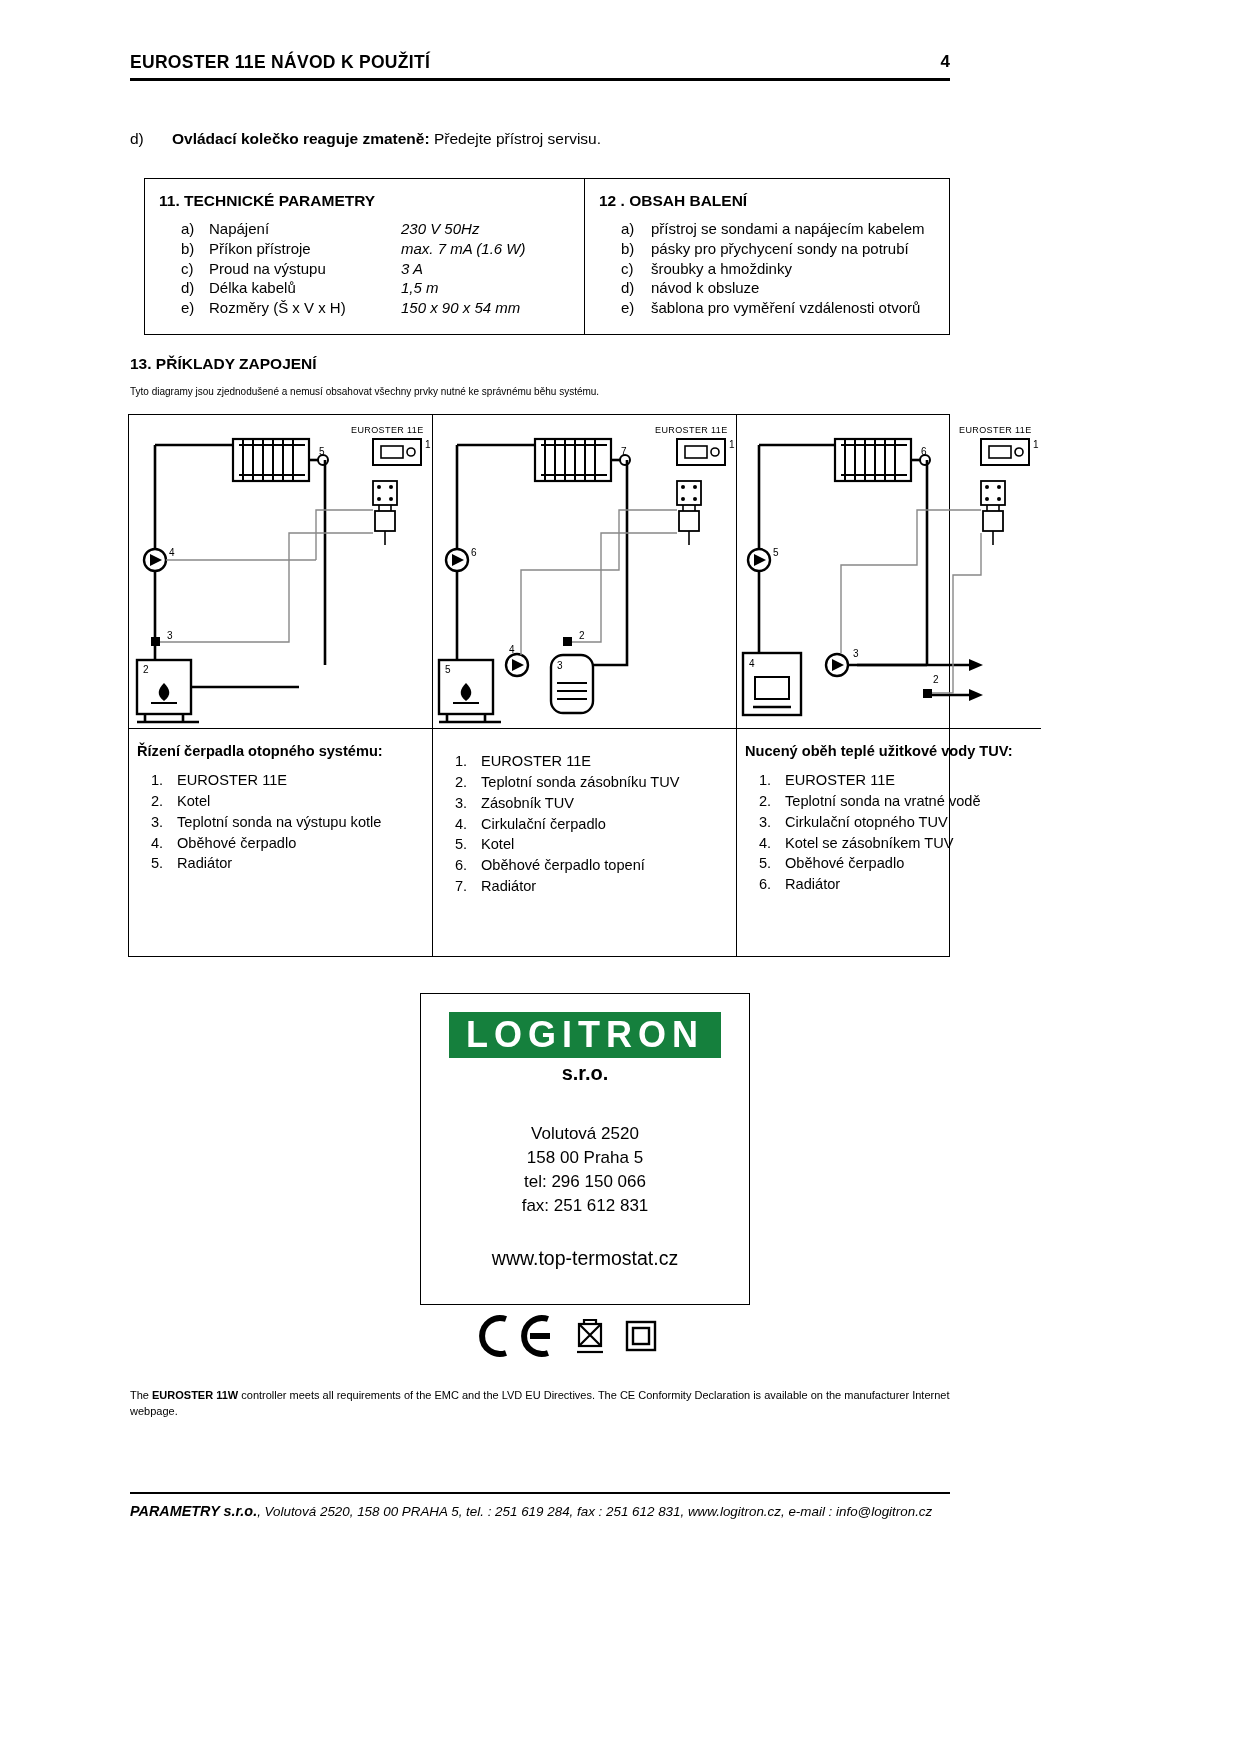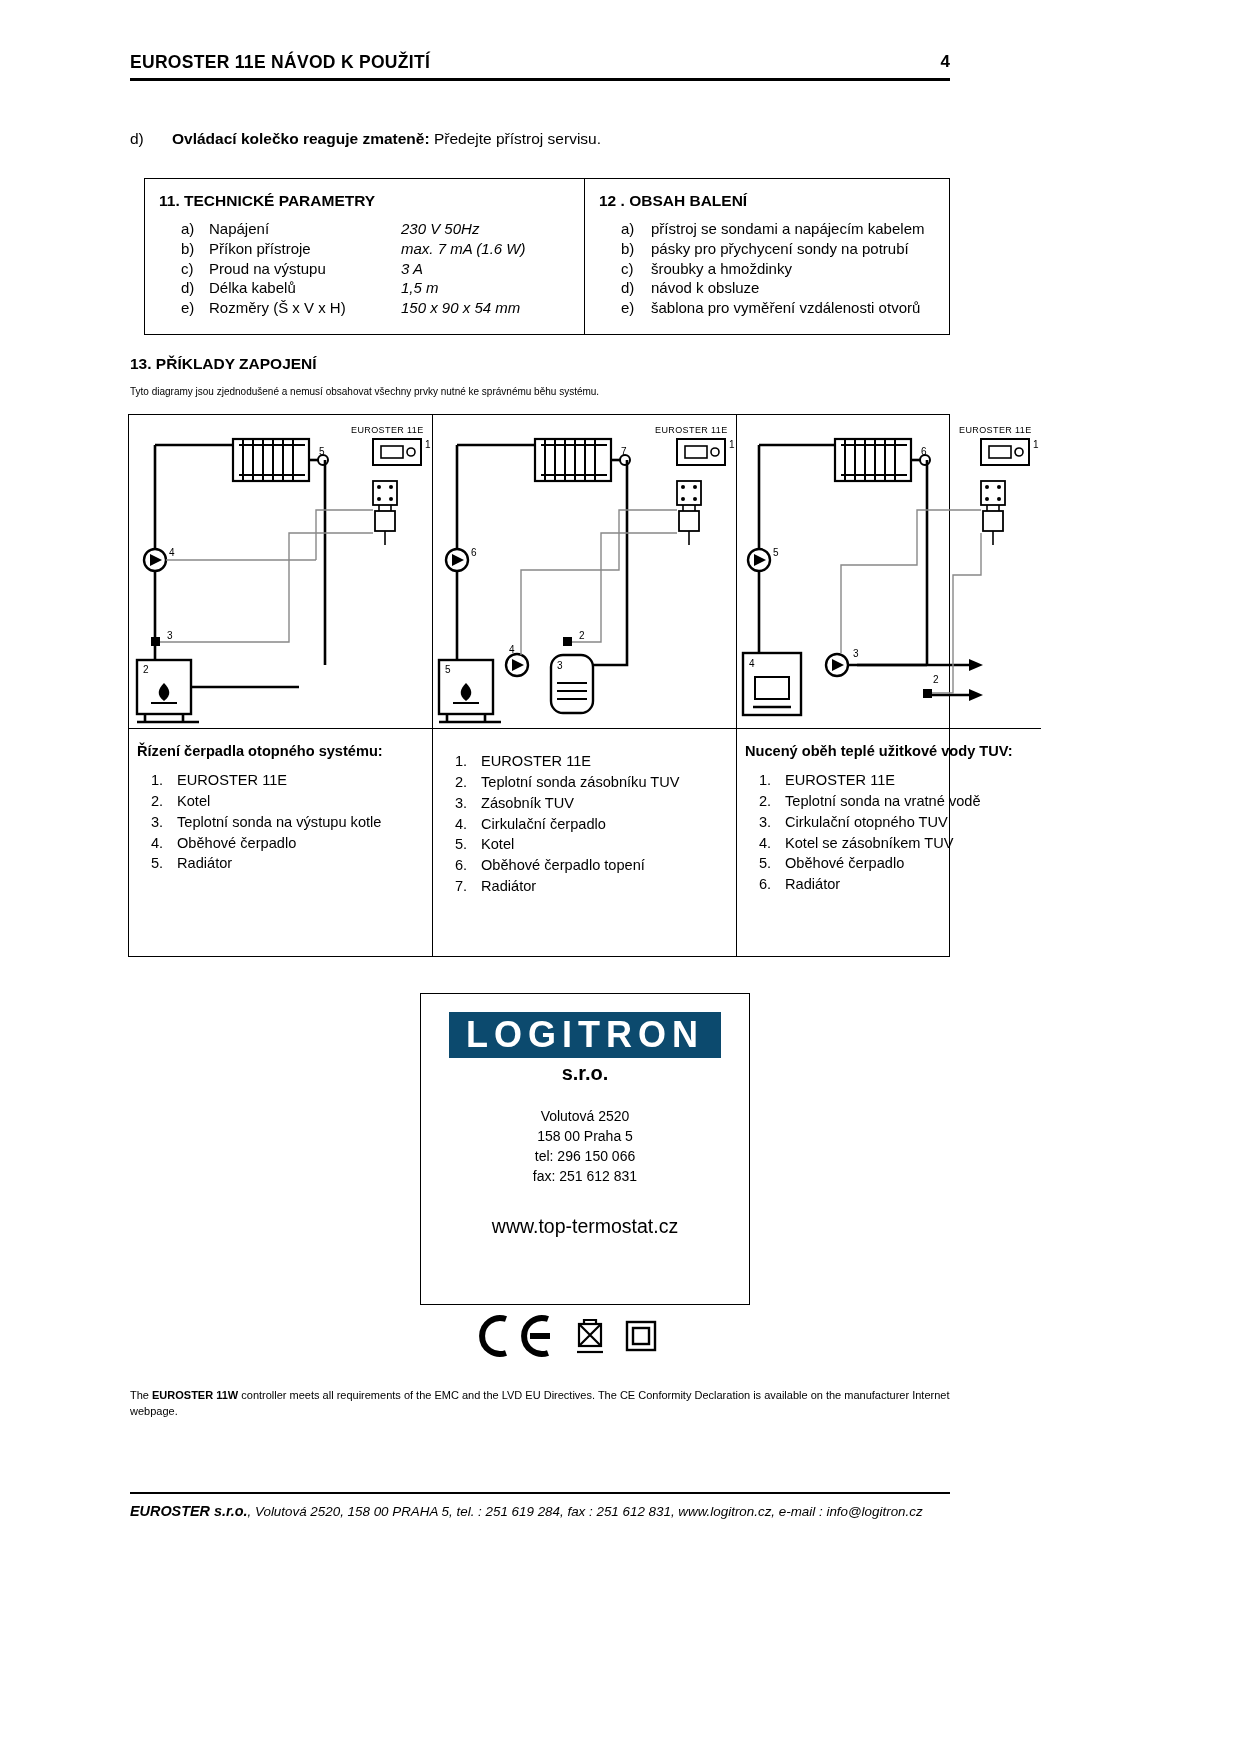--- a/index.html
+++ b/index.html
@@ -127,28 +127,28 @@
     position: absolute;
     left: 420px; top: 993px;
     width: 330px; height: 312px;
     border: 1.5px solid #000;
     box-sizing: border-box;
     text-align: center;
   }
   .logo-bar {
     margin: 18px auto 0 auto;
     width: 272px; height: 46px;
-    background: #0c4a6e;
+    background: #15803d;
     color: #fff;
     font-size: 36px; font-weight: bold;
     letter-spacing: 6px;
     line-height: 46px;
   }
   .logo-sro { font-size: 20px; font-weight: bold; margin-top: 4px; }
-  .logo-addr { margin-top: 22px; font-size: 14px; line-height: 1.42; }
+  .logo-addr { margin-top: 37px; font-size: 17px; line-height: 1.42; }
   .logo-web { margin-top: 26px; font-size: 19.5px; line-height: 1.42; }
 
   
   .ce-row {
     position: absolute;
     left: 472px; top: 1310px;
     width: 230px; height: 52px;
     display: flex; align-items: center; gap: 14px;
   }
 
@@ -546,16 +546,16 @@
       <rect x="5" y="8" width="28" height="28" fill="none" stroke="#000" stroke-width="2.4"></rect>
       <rect x="11" y="14" width="16" height="16" fill="none" stroke="#000" stroke-width="2.4"></rect>
     </svg>
   </div>
 
   <div class="emc">
     <span>The </span><b>EUROSTER 11W</b><span> controller meets all requirements of the EMC and the LVD EU Directives. The CE Conformity Declaration is available on the  manufacturer  Internet webpage.</span>
   </div>
 
   <div class="footer">
-    <b>EUROSTER s.r.o.</b><span>, Volutová 2520, 158 00 PRAHA 5, tel. : 251 619 284, fax : 251 612 831, www.logitron.cz, e-mail : info@logitron.cz</span>
+    <b>PARAMETRY s.r.o.</b><span>, Volutová 2520, 158 00 PRAHA 5, tel. : 251 619 284, fax : 251 612 831, www.logitron.cz, e-mail : info@logitron.cz</span>
   </div>
 
 </div>
 
 </body></html>

